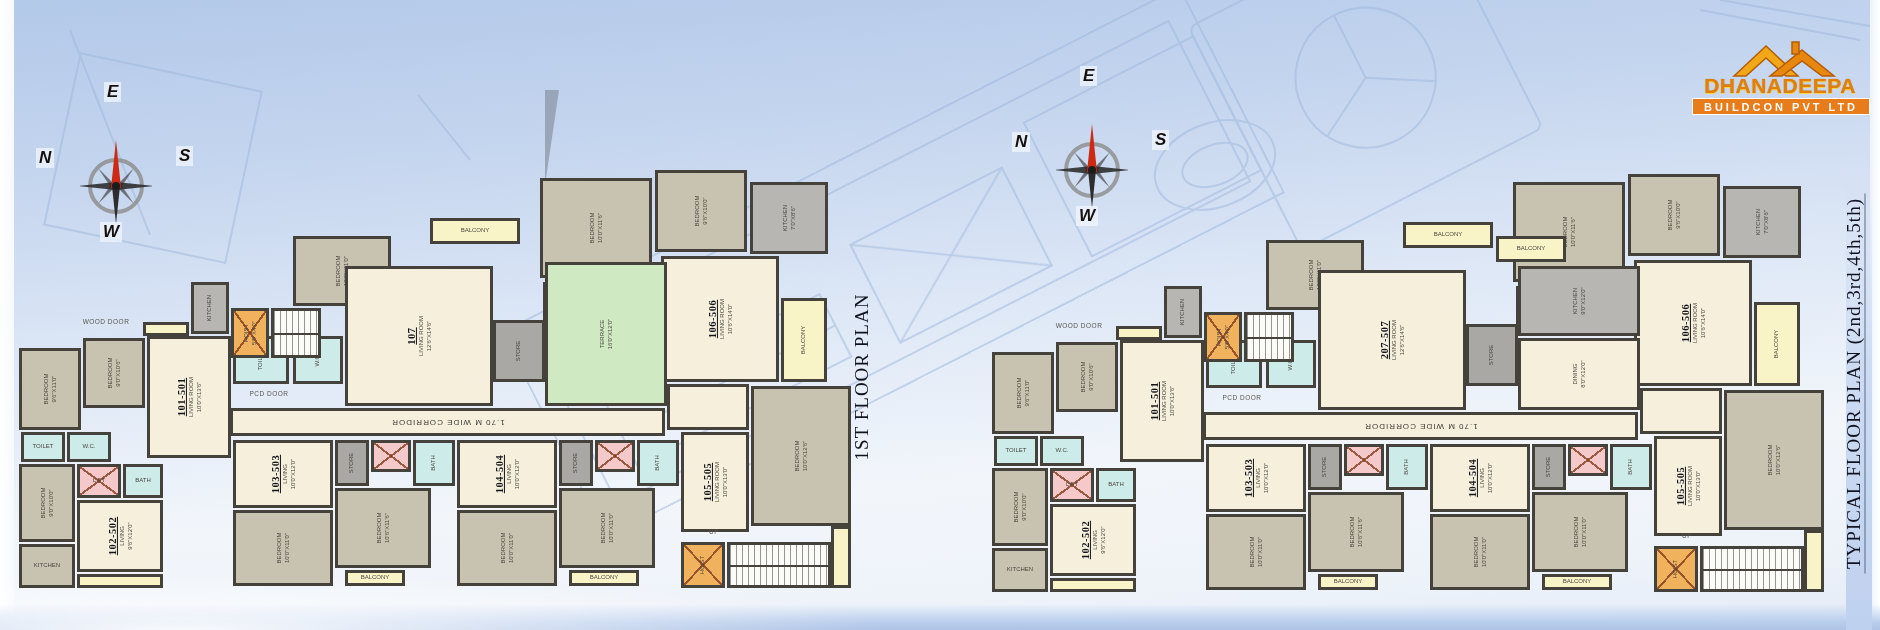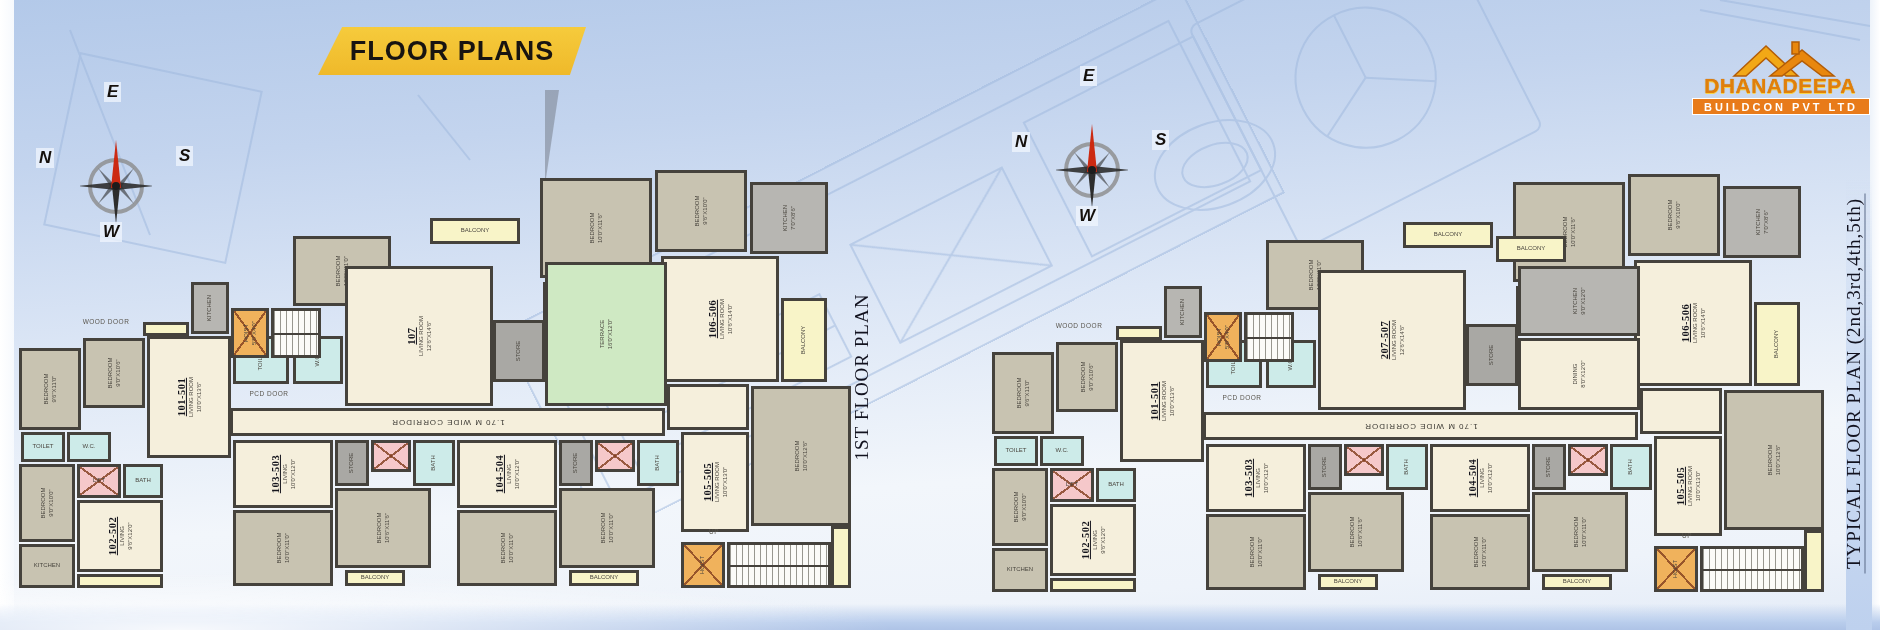--- a/index.html
+++ b/index.html
@@ -117,25 +117,20 @@
       <line x1="1720" y1="0" x2="1870" y2="26"></line>
     </g>
   </svg>
 
   <div class="edge left"></div>
   <div class="edge right"></div>
   <div class="bottom-band"></div>
   <div class="bottom-sweep"></div>
   <div class="right-fade"></div>
 
-  <div class="banner">
-    <div class="fold"></div>
-    <div class="shape"></div>
-    <div class="txt">FLOOR PLANS</div>
-  </div>
   <div class="banner-pointer"></div>
 
   <div class="logo">
     <svg width="150" height="44" viewBox="0 0 150 44">
       <g stroke="#b35c06" stroke-width="1.5" fill="#f2a816">
         <path d="M30 42 L62 12 L94 42 L82 42 L62 24 L42 42 Z"></path>
         <path d="M66 42 L98 16 L130 42 L118 42 L98 27 L78 42 Z" fill="#e8870e"></path>
         <rect x="88" y="8" width="7" height="12" fill="#e8870e"></rect>
       </g>
     </svg>

